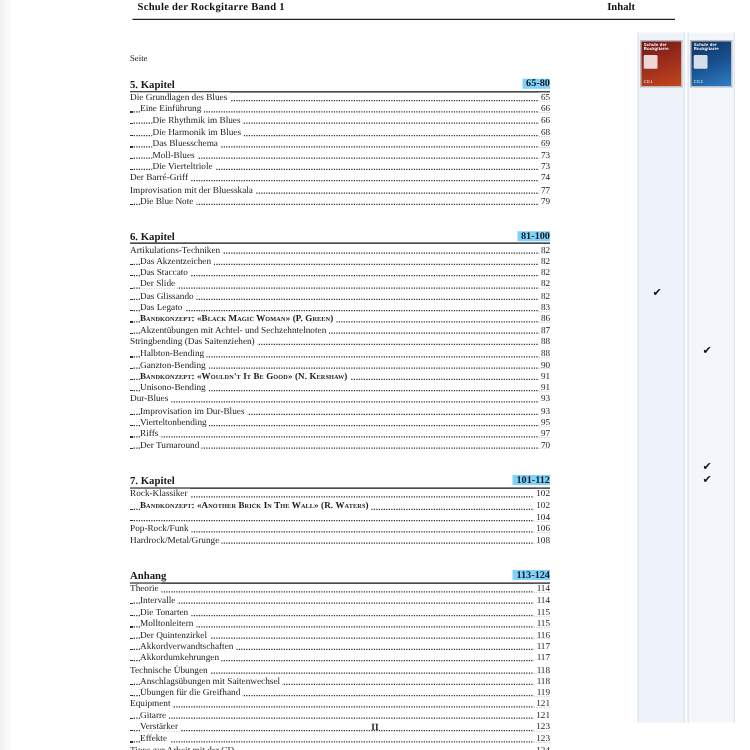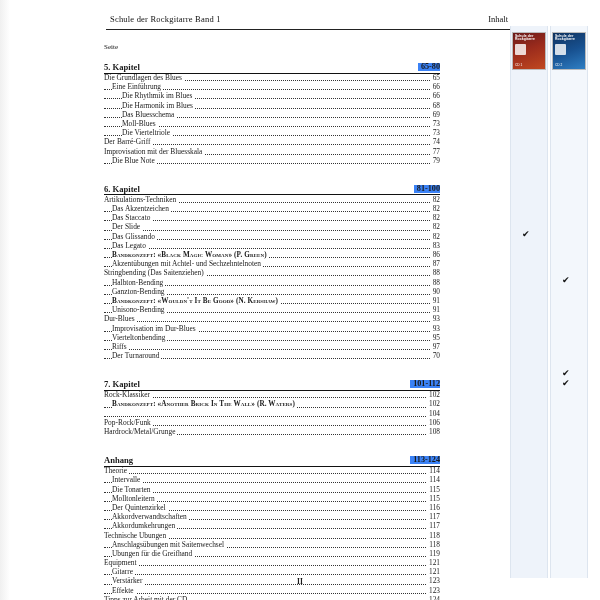--- a/index.html
+++ b/index.html
@@ -17,24 +17,25 @@
   .page {
     position: relative;
     width: 600px;
     height: 600px;
     background: #ffffff;
   }
 
   
   .header {
     position: absolute;
-    top: 14px;
+    top: 0;
     left: 72px;
     right: 40px;
     height: 20px;
+    font-weight: bold;
   }
   .header-title {
     position: absolute;
     left: 38px;
     top: 0;
     font-size: 8.5px;
     letter-spacing: 0.2px;
     color: #111;
   }
   .header-right {
@@ -173,21 +174,21 @@
     right: 0;
     top: 9.5px;
     border-top: 0.9px solid #111;
   }
   .chapter-pages {
     position: absolute;
     right: 0;
     top: 0;
     font-size: 8.2px;
     font-weight: bold;
-    background: #3b82f6;
+    background: #7dd3fc;
     padding-left: 3px;
     white-space: nowrap;
   }
 
   .row {
     position: relative;
     height: 9.2px;
     white-space: nowrap;
     overflow: hidden;
   }

